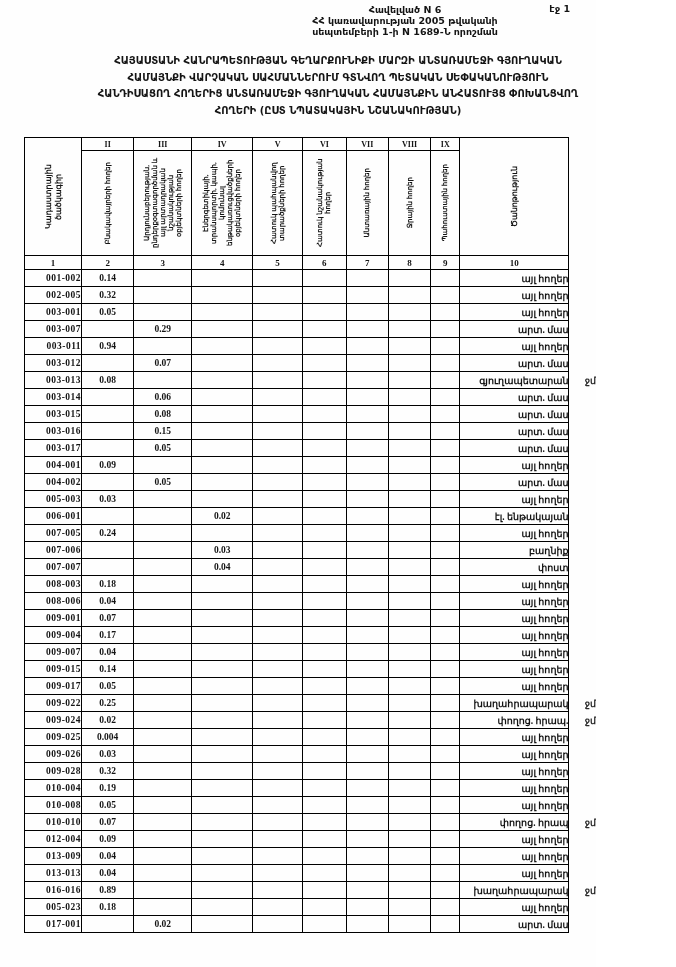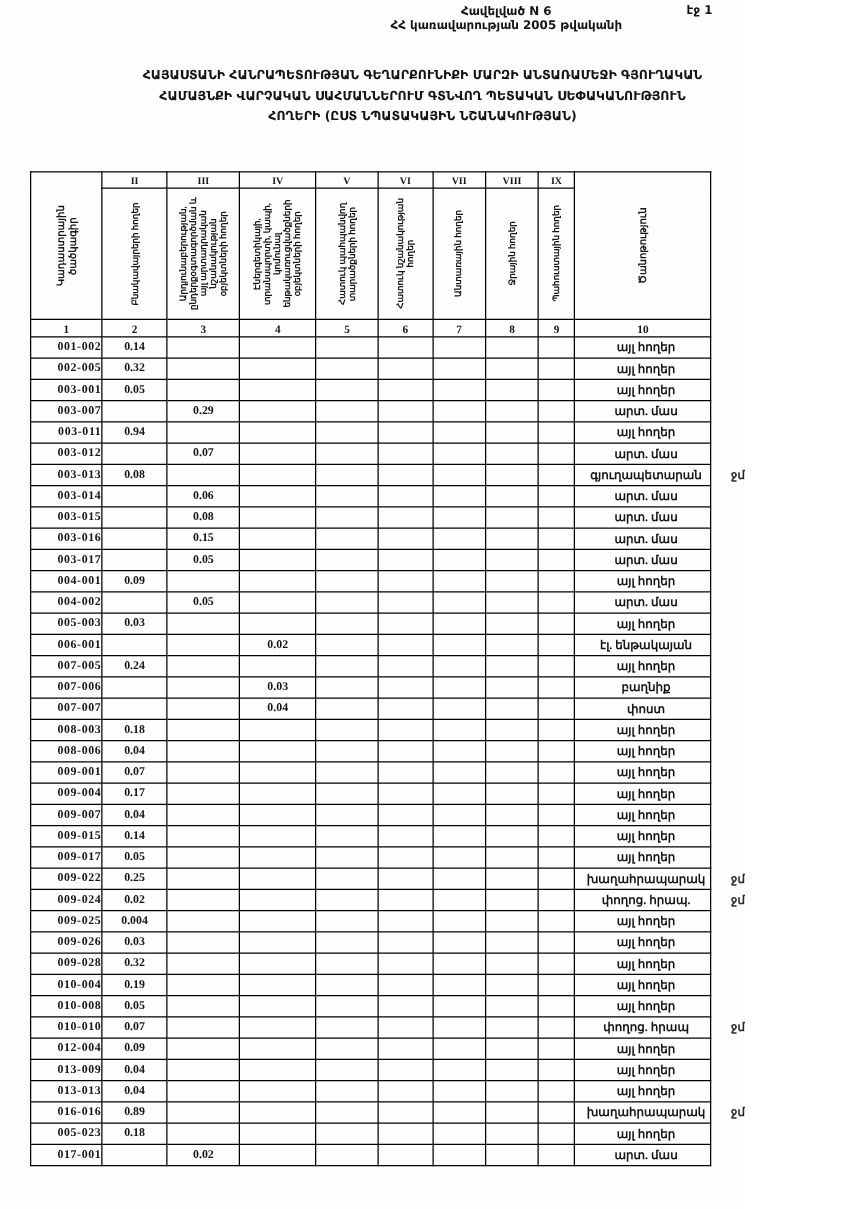--- a/index.html
+++ b/index.html
@@ -39,38 +39,40 @@
     writing-mode:vertical-rl;
     transform:rotate(180deg);
     margin:0 auto;
     max-height:98px;
     font-size:7px;line-height:8px;font-weight:bold;text-align:center;
   }
   .vtext.big{font-size:8px;line-height:9.5px;}
 
   td.code{text-align:right;padding-left:4px;letter-spacing:0.5px;}
   td.val{text-align:center;}
-  td.note{text-align:center;padding-left:5px;}
+  td.note{text-align:right;padding-left:5px;}
   th.markcol, td.markcell{border:none;background:transparent;}
   td.markcell{font-size:8px;color:#2a2a2a;text-align:right;padding-left:6px;}
 </style>
 </head>
 <body>
 
 <div class="page">
 
   <div class="hdr-right">
     <div>Հավելված N 6</div>
     <div>ՀՀ կառավարության 2005 թվականի</div>
+    <div>սեպտեմբերի 1-ի N 1689-Ն որոշման</div>
   </div>
   <div class="page-no">էջ 1</div>
 
   <div class="title">
     <div>ՀԱՅԱՍՏԱՆԻ ՀԱՆՐԱՊԵՏՈՒԹՅԱՆ ԳԵՂԱՐՔՈՒՆԻՔԻ ՄԱՐԶԻ ԱՆՏԱՌԱՄԵՋԻ ԳՅՈՒՂԱԿԱՆ</div>
     <div>ՀԱՄԱՅՆՔԻ ՎԱՐՉԱԿԱՆ ՍԱՀՄԱՆՆԵՐՈՒՄ ԳՏՆՎՈՂ ՊԵՏԱԿԱՆ ՍԵՓԱԿԱՆՈՒԹՅՈՒՆ</div>
+    <div>ՀԱՆԴԻՍԱՑՈՂ ՀՈՂԵՐԻՑ ԱՆՏԱՌԱՄԵՋԻ ԳՅՈՒՂԱԿԱՆ ՀԱՄԱՅՆՔԻՆ ԱՆՀԱՏՈՒՅՑ ՓՈԽԱՆՑՎՈՂ</div>
     <div>ՀՈՂԵՐԻ (ԸՍՏ ՆՊԱՏԱԿԱՅԻՆ ՆՇԱՆԱԿՈՒԹՅԱՆ)</div>
   </div>
 
   <table>
     <colgroup>
       <col style="width:68px">
         <col style="width:62px">
         <col style="width:63px">
       <col style="width:67px">
         <col style="width:60px">

